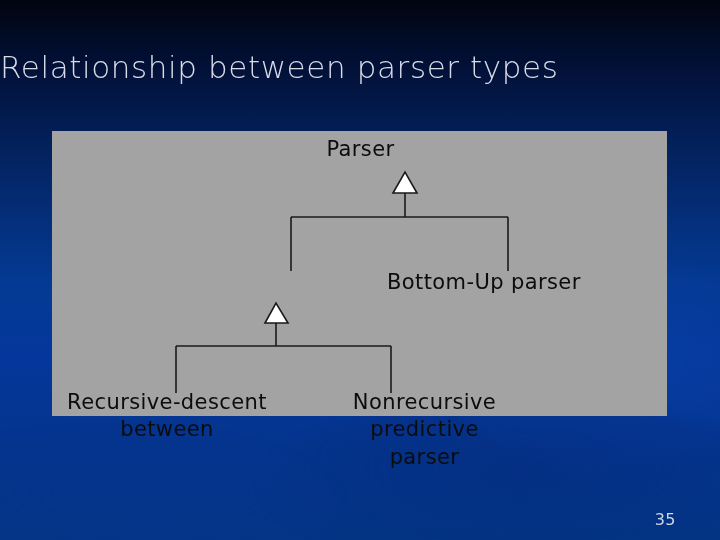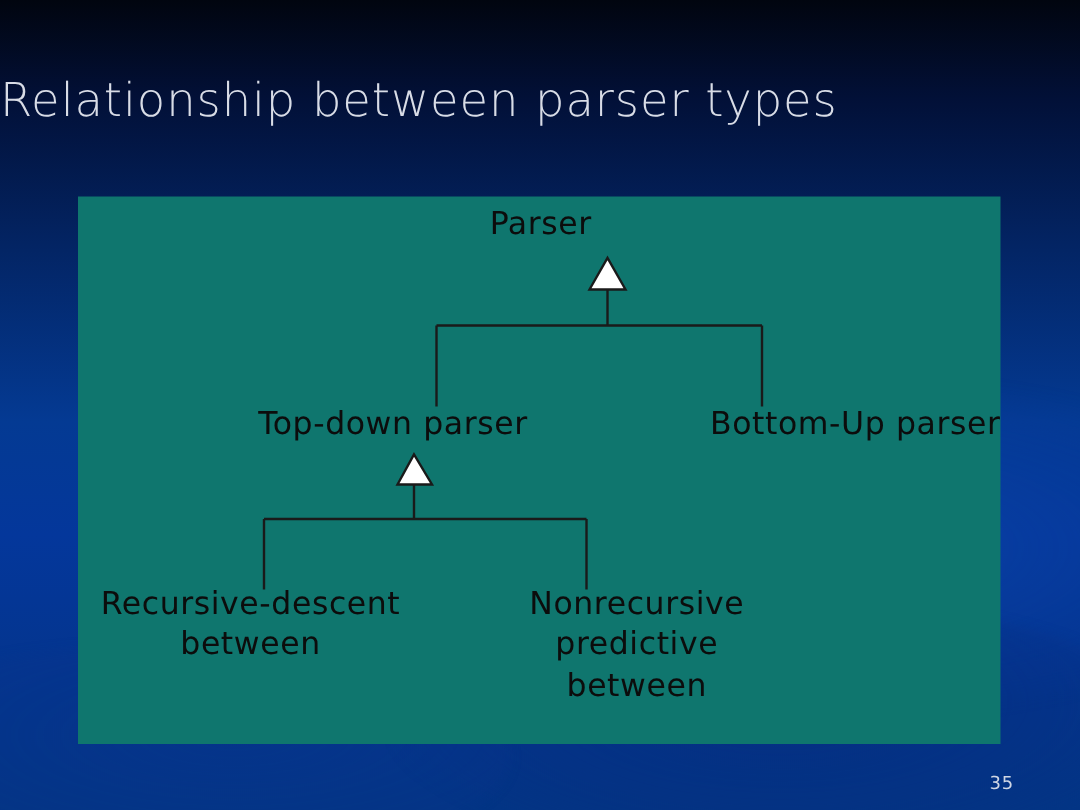--- a/index.html
+++ b/index.html
@@ -74,22 +74,22 @@
     letter-spacing: 0.6px;
     white-space: nowrap;
   }
 
   
   #diagram-canvas {
     position: absolute;
     left: 52px;
     top: 131px;
     width: 615px;
-    height: 365px;
-    background: #0f766e;
+    height: 285px;
+    background: #a3a3a3;
   }
 
   .node-label {
     position: absolute;
     color: #0c0c0c;
     font-family: "DejaVu Sans", sans-serif;
     font-size: 21px;
     font-weight: 400;
     letter-spacing: 0.4px;
     text-align: center;
@@ -99,21 +99,21 @@
 
   
   #node-parser {
     left: 256px; top: 5px; width: 105px;
   }
   #node-top-down {
     left: 110px; top: 138px; width: 200px;
   }
   #node-bottom-up {
     left: 335px; top: 138px; width: 280px;
-    text-align: right;
+    text-align: left;
   }
   #node-recursive-descent {
     left: 0px; top: 258px; width: 230px;
   }
   #node-nonrecursive {
     left: 265px; top: 258px; width: 215px;
   }
 
   
   #connectors {
@@ -123,21 +123,21 @@
     height: 349px;
   }
 
   
   #page-number {
     position: absolute;
     right: 44px;
     bottom: 11px;
     color: #cfd6e4;
     font-family: "DejaVu Sans", sans-serif;
-    font-size: 12px;
+    font-size: 16px;
     letter-spacing: 0.5px;
   }
 </style>
 </head>
 <body>
 
 <div id="slide">
 
   <div id="bg-gradient"></div>
   <div id="bg-swirl-1"></div>
@@ -166,28 +166,27 @@
 
         <line x1="124" y1="215" x2="339" y2="215"></line>
 
         <line x1="124" y1="215" x2="124" y2="262"></line>
         <line x1="339" y1="215" x2="339" y2="262"></line>
       </g>
     </svg>
 
     <div class="node-label" id="node-parser">Parser</div>
 
-    <div class="node-label" id="node-top-down">Top-down parser</div>
 
     <div class="node-label" id="node-bottom-up">Bottom-Up parser</div>
 
     <div class="node-label" id="node-recursive-descent">Recursive-descent
 between</div>
 
     <div class="node-label" id="node-nonrecursive">Nonrecursive
 predictive
-between</div>
+parser</div>
 
   </div>
 
   <div id="page-number">35</div>
 
 </div>
 
 </body></html>

